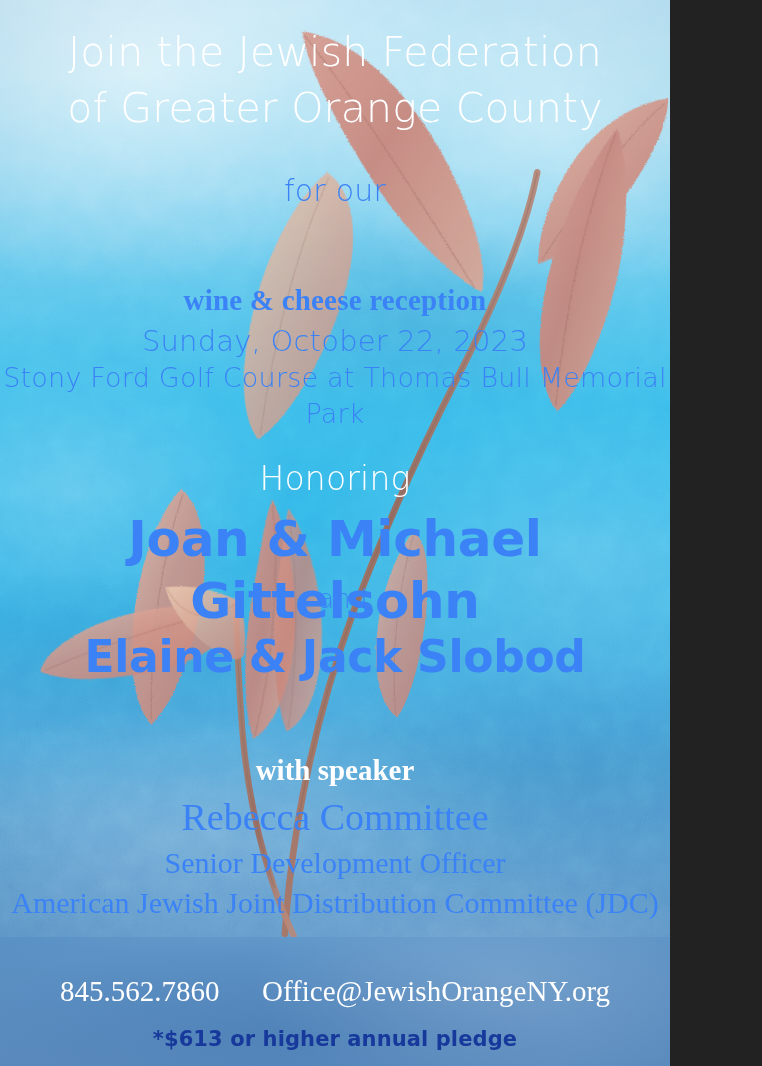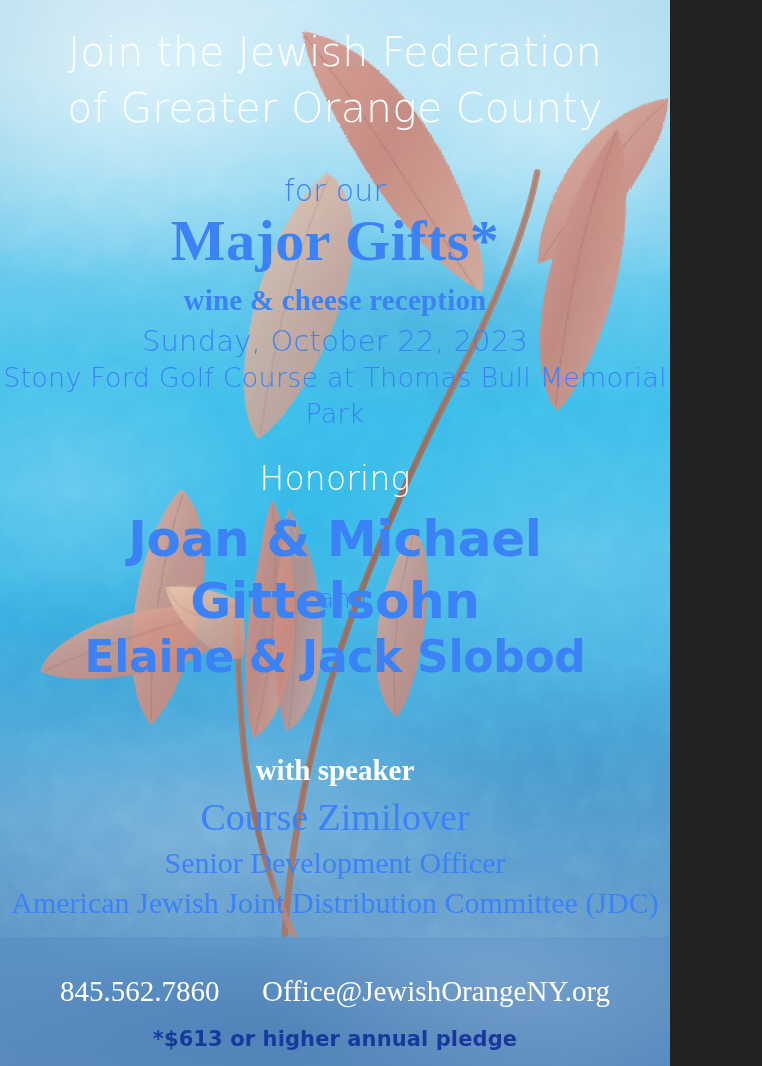--- a/index.html
+++ b/index.html
@@ -359,40 +359,39 @@
 
   <div class="content">
 
     <div class="line t-join rnd white">
       <div>Join the Jewish Federation</div>
       <div>of Greater Orange County</div>
     </div>
 
     <div class="line t-forour rnd navy">for our</div>
 
-    <div class="line t-major srf navy">Major Gifts*</div>
 
     <div class="line t-wine srf navy">wine &amp; cheese reception</div>
 
     <div class="line t-date rnd navy">Sunday, October 22, 2023</div>
 
     <div class="line t-venue rnd navy">Stony Ford Golf Course at Thomas Bull Memorial Park</div>
 
 
     <div class="line t-honoring rnd white">Honoring</div>
 
     <div class="line t-hon1 rnd-b navy">Joan &amp; Michael Gittelsohn</div>
 
     <div class="line t-and rnd navy">and</div>
 
     <div class="line t-hon2 rnd-b navy">Elaine &amp; Jack Slobod</div>
 
     <div class="line t-withspeaker srf-b white">with speaker</div>
 
-    <div class="line t-spkname srf navy">Course Zimilover</div>
+    <div class="line t-spkname srf navy">Rebecca Committee</div>
 
     <div class="line t-spktitle srf navy">Senior Development Officer</div>
 
     <div class="line t-spkorg srf navy">American Jewish Joint Distribution Committee (JDC)</div>
 
 
     <div class="line t-contact srf white">
       <span>845.562.7860</span>
       <span class="gap"></span>
       <span>Office@JewishOrangeNY.org</span>

